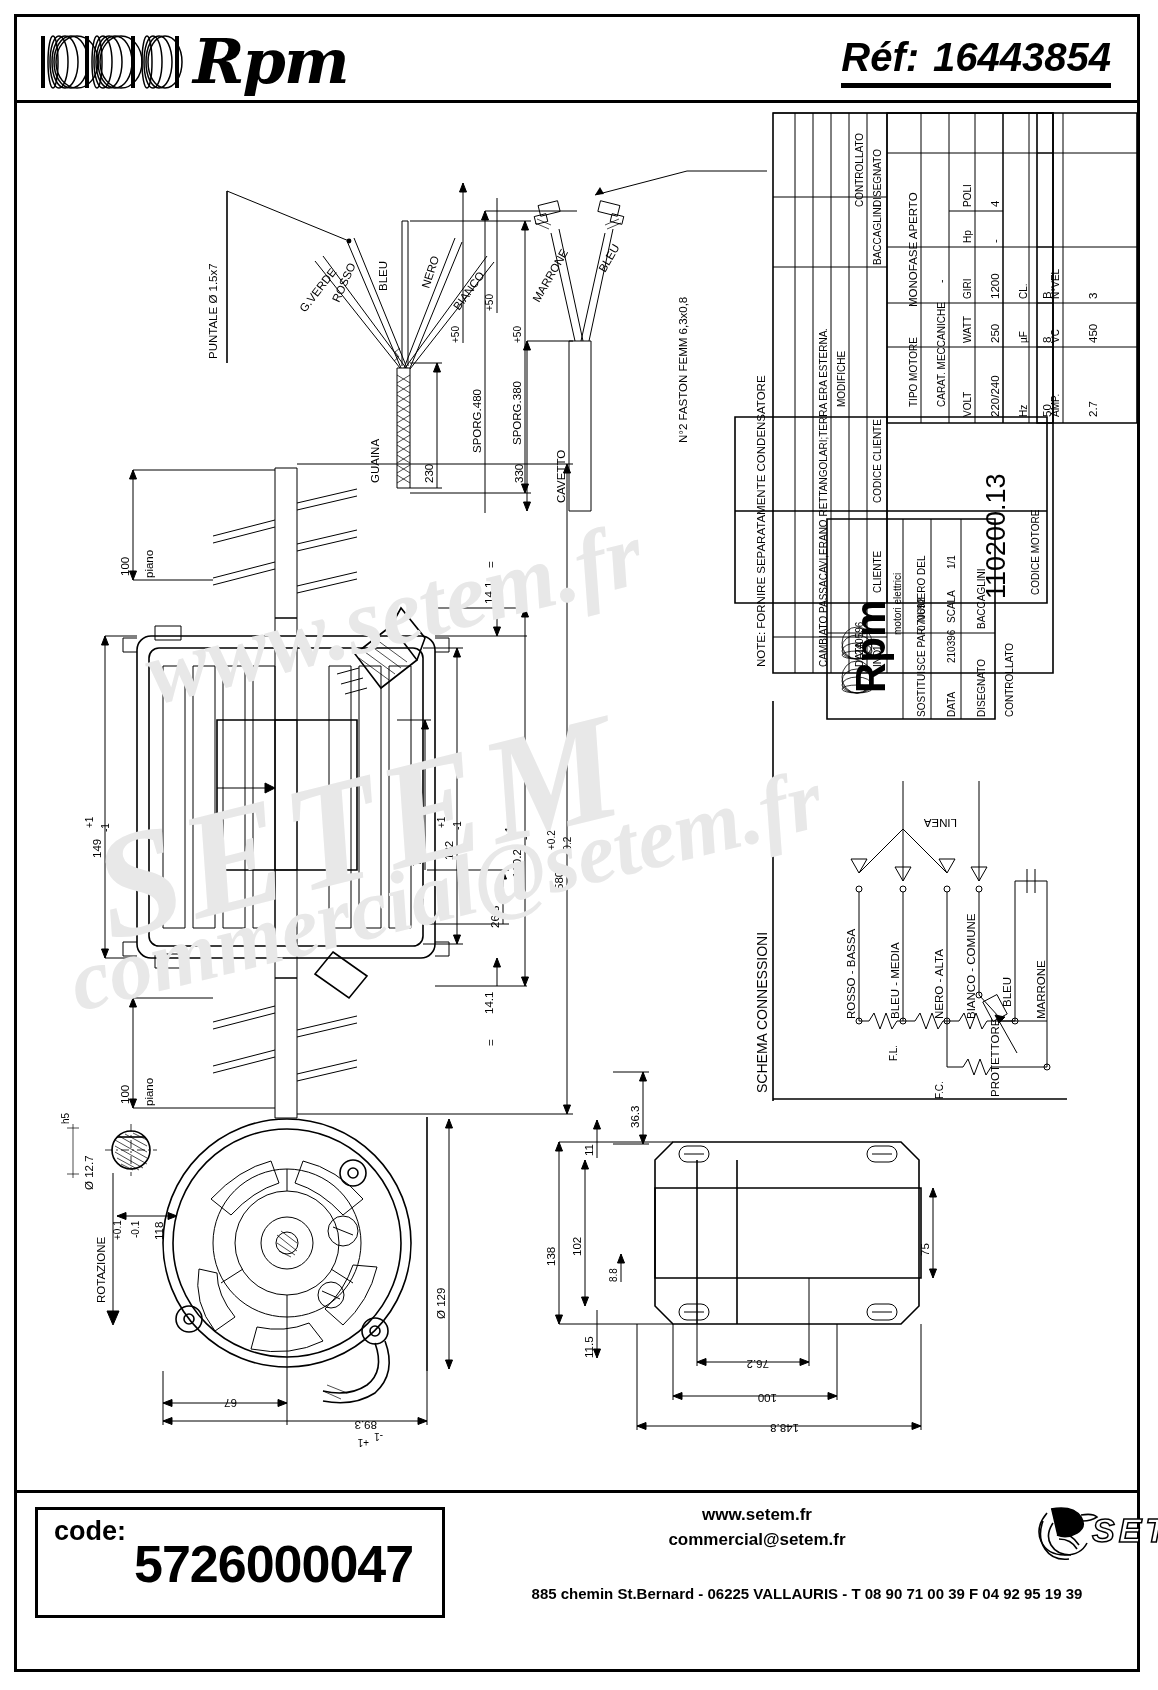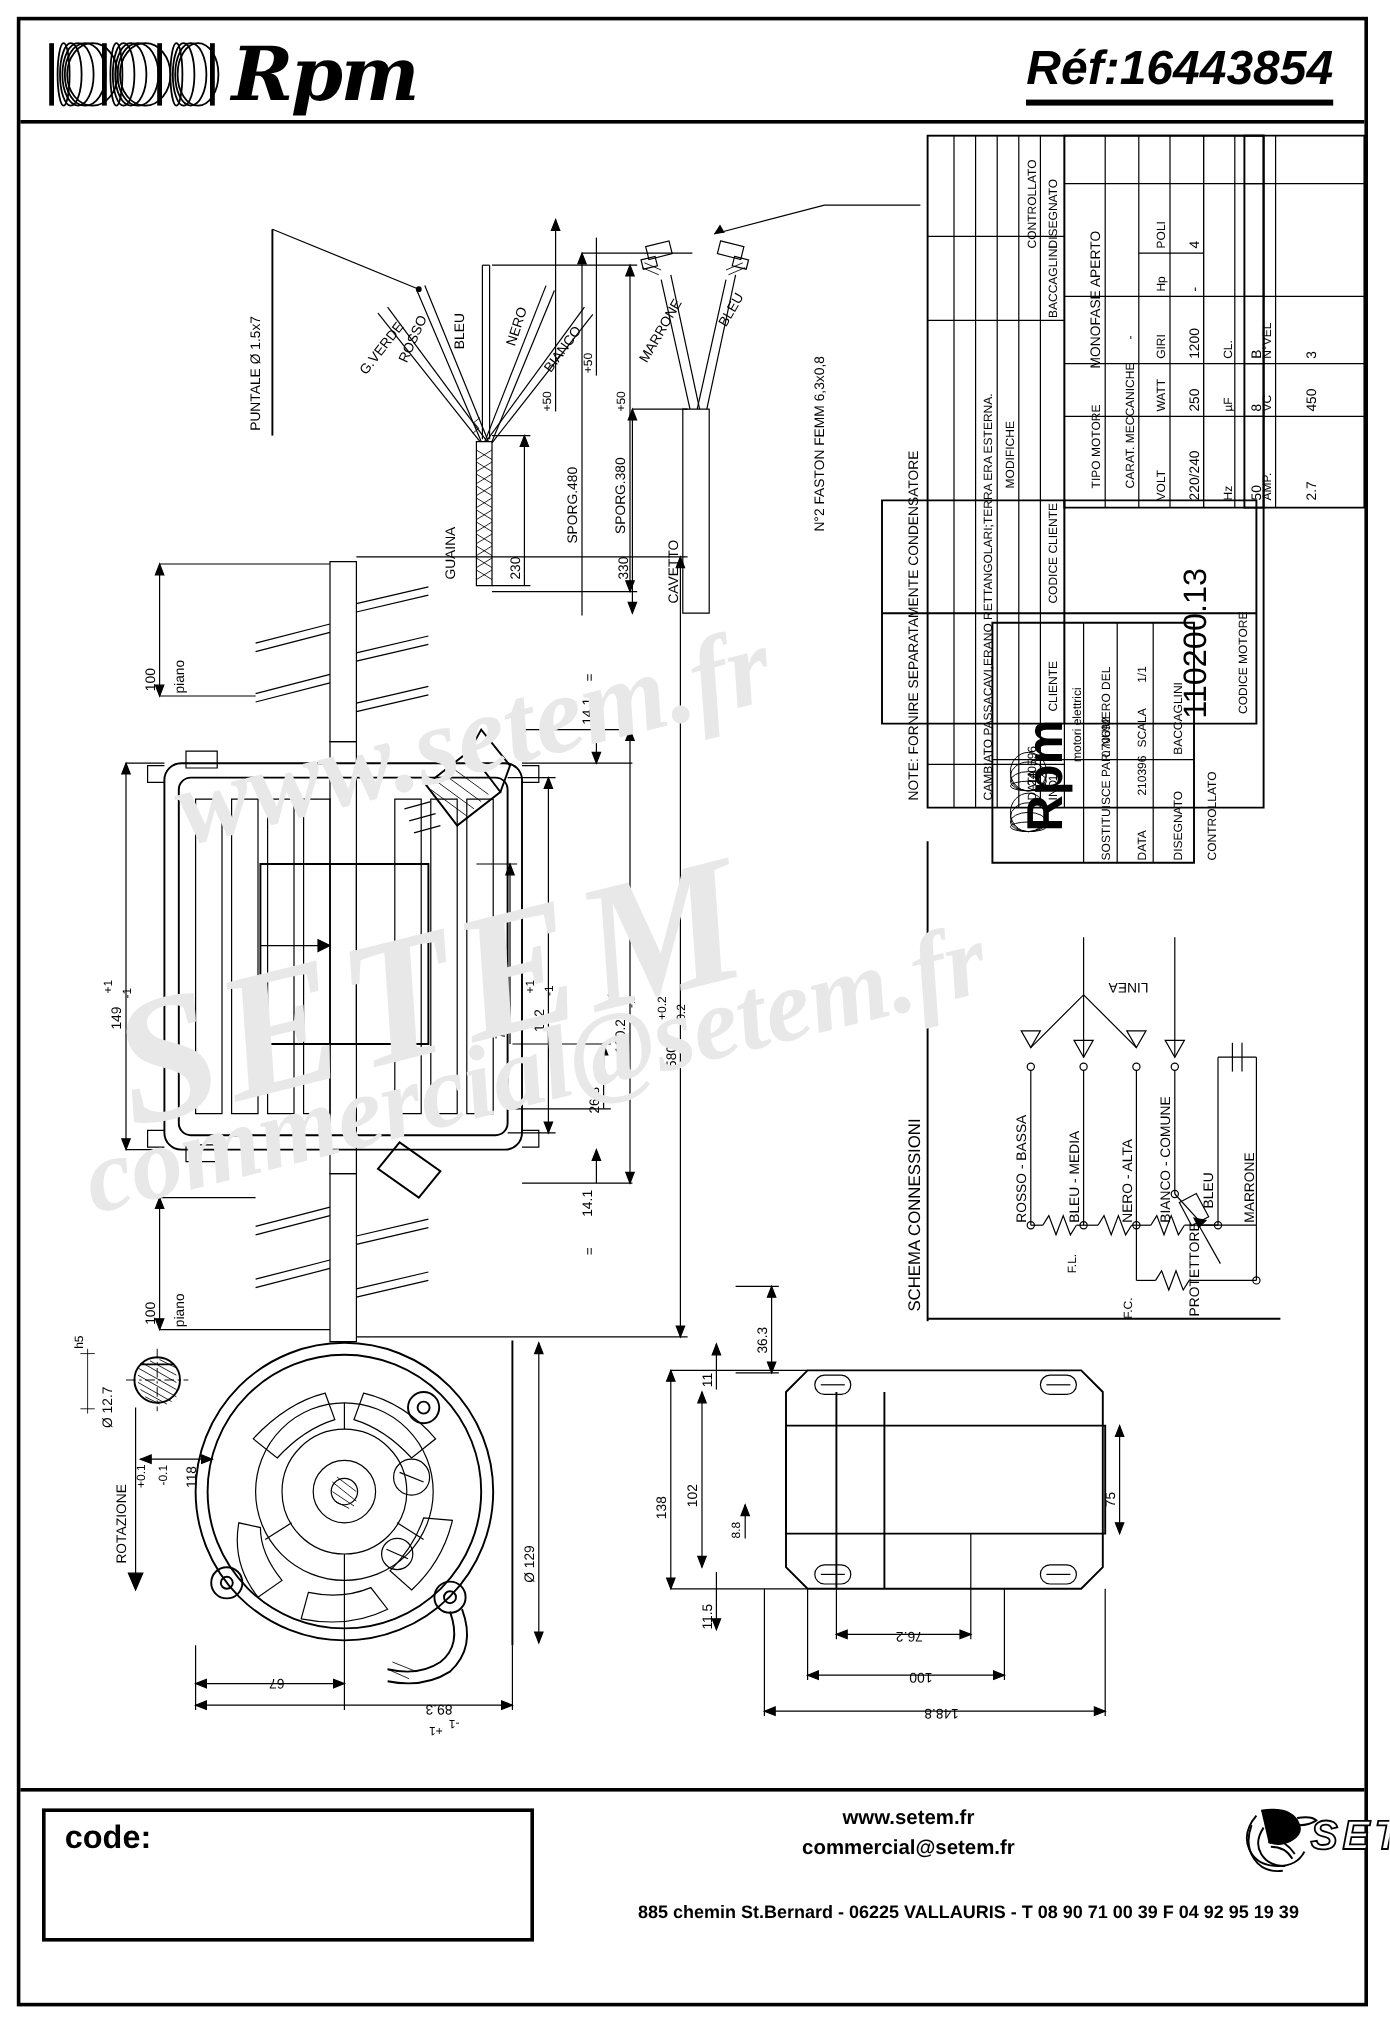--- a/index.html
+++ b/index.html
@@ -26,21 +26,21 @@
   #logo-text{
     font-family:"DejaVu Serif", serif;font-style:italic;font-weight:bold;
     font-size:62px;letter-spacing:-2px;margin-left:8px;line-height:1;
   }
   #ref-block{
     position:absolute;right:26px;top:18px;text-align:right;
     font-style:italic;font-weight:bold;font-size:40px;
     border-bottom:5px solid #000;padding-bottom:3px;
     font-family:"Liberation Sans", sans-serif;
   }
-  #ref-block .ref-label{margin-right:0;}
+  #ref-block .ref-label{margin-right:14px;}
   
   #footer{
     position:absolute;left:17px;top:1490px;width:1120px;height:182px;
     border-top:3px solid #000;box-sizing:border-box;
   }
   #code-box{
     position:absolute;left:18px;top:14px;width:410px;height:111px;
     border:3px solid #000;box-sizing:border-box;background:#fff;
   }
   #code-label{
@@ -926,20 +926,21 @@
 
   <div id="watermark">
     <div class="wm wm1">www.setem.fr</div>
     <div class="wm wm2">SETEM</div>
     <div class="wm wm3">commercial@setem.fr</div>
   </div>
 
   <div id="footer">
     <div id="code-box">
       <div id="code-label">code:</div>
+      <div id="code-value">5726000047</div>
     </div>
     <div id="setem-info">
       <div>www.setem.fr</div>
       <div>commercial@setem.fr</div>
     </div>
     <div id="setem-addr">885 chemin St.Bernard  -  06225 VALLAURIS  -  T 08 90 71 00 39   F 04 92 95 19 39</div>
     <svg id="setem-logo" viewBox="0 0 240 60">
       <g stroke="#000" fill="none" stroke-width="1.6">
         <path d="M22 8 q22 -4 30 8 q6 10 -4 16 q-10 6 -20 2" fill="#000"></path>
         <path d="M52 14 q12 -2 16 2 q-6 4 -14 4"></path>

